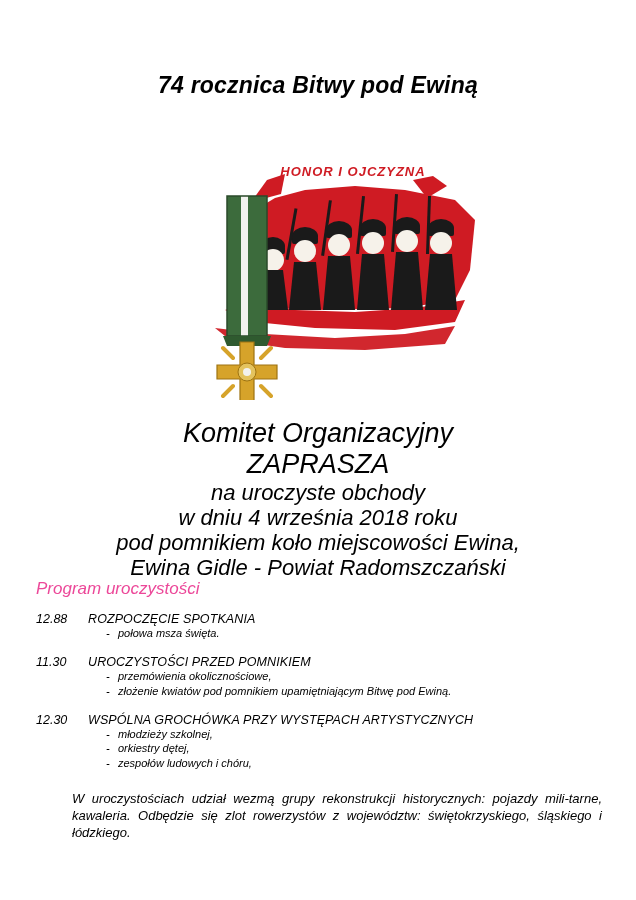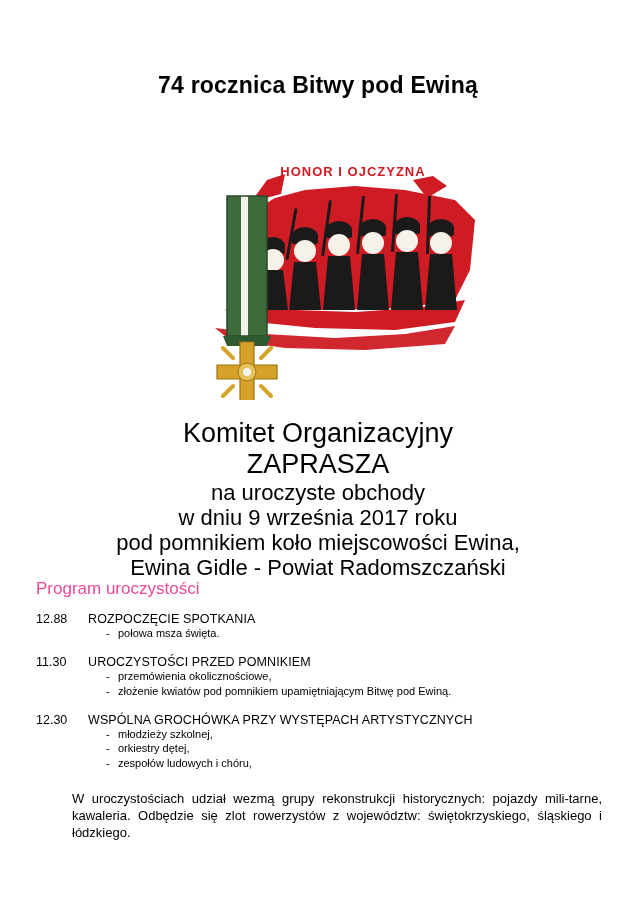--- a/index.html
+++ b/index.html
@@ -13,20 +13,21 @@
     font-family: "Liberation Sans", sans-serif;
     color: #000000;
     overflow: hidden;
     position: relative;
   }
   .page {
     position: relative;
     width: 508px;
     height: 900px;
     box-sizing: border-box;
+    font-style: italic;
   }
 
   
   .title {
     position: absolute;
     top: 72px;
     left: 0;
     width: 636px;
     text-align: center;
     font-size: 23px;
@@ -205,21 +206,21 @@
         <circle cx="0" cy="0" r="4" fill="#f2f2ef"></circle>
         <path d="M-24 -24 L-14 -14 M24 -24 L14 -14 M-24 24 L-14 14 M24 24 L14 14" stroke="#d6a32a" stroke-width="4" stroke-linecap="round"></path>
       </g>
     </svg>
   </div>
 
   <div class="invite">
     <div class="l1">Komitet Organizacyjny</div>
     <div class="l2">ZAPRASZA</div>
     <div class="l3">na uroczyste obchody</div>
-    <div class="l4">w dniu 9 września 2017 roku</div>
+    <div class="l4">w dniu 4 września 2018 roku</div>
     <div class="l5">pod pomnikiem koło miejscowości Ewina,</div>
     <div class="l6">Ewina Gidle - Powiat Radomszczański</div>
   </div>
 
   <div class="program-header" style="color: #ec4899;">Program uroczystości</div>
 
   <div class="program">
 
     <div class="item">
       <div class="item-head">

